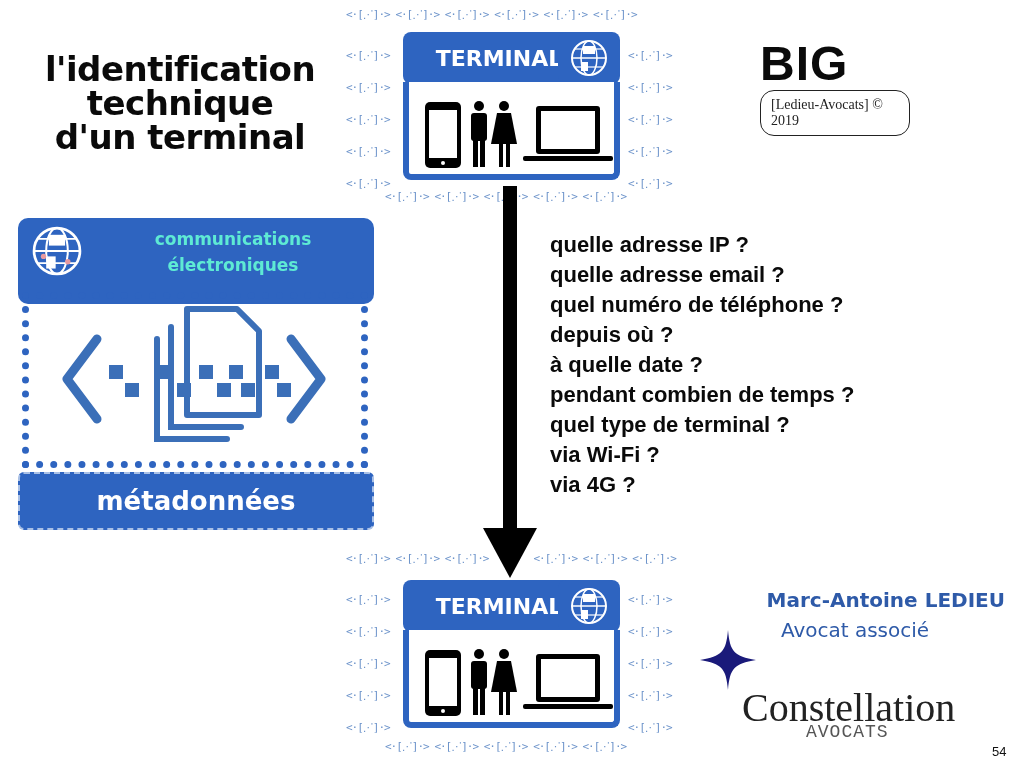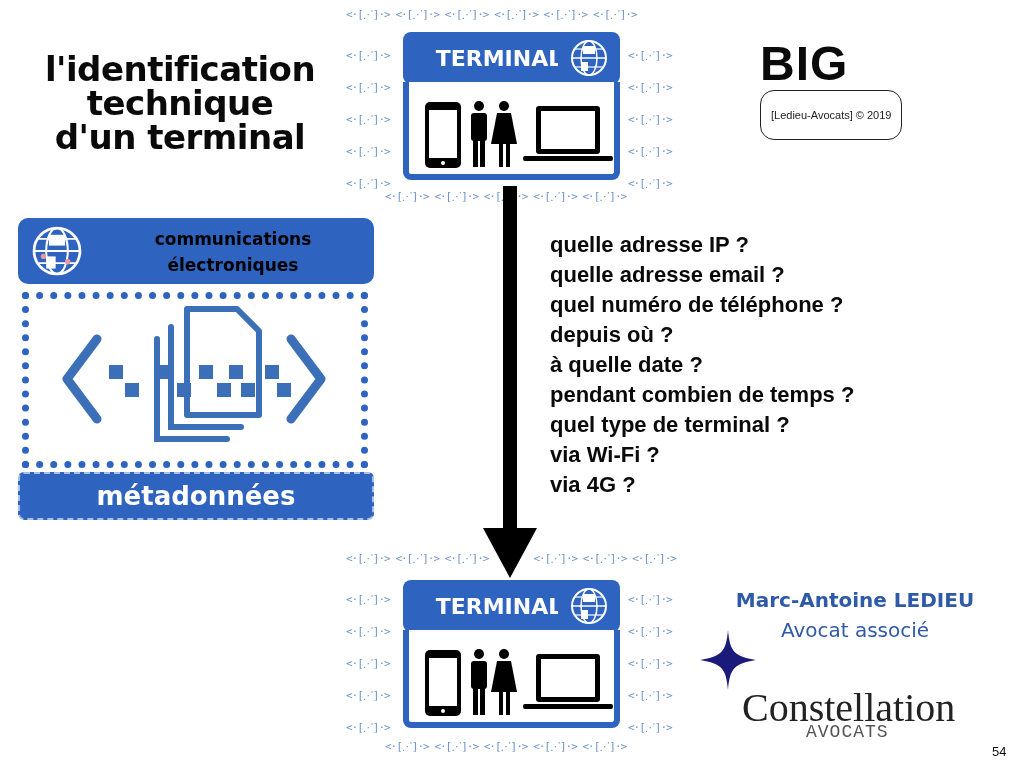--- a/index.html
+++ b/index.html
@@ -1,35 +1,35 @@
 <!DOCTYPE html>
 <html><head>
   <meta charset="utf-8">
   <style>
     html, body { margin:0; padding:0; }
     body { width:1024px; height:768px; background:#ffffff; position:relative; overflow:hidden; font-family:"DejaVu Sans", sans-serif; }
     .abs { position:absolute; }
     .title { left:20px; top:52px; width:320px; text-align:center; font-weight:bold; font-size:34px; line-height:34px; color:#0a0a0a; letter-spacing:-0.5px; }
     .bigdata { left:760px; top:42px; width:150px; text-align:left; font-family:"Liberation Sans", sans-serif; font-weight:bold; color:#0a0a0a; }
     .bigdata .w { font-size:48px; line-height:44px; letter-spacing:1px; }
-    .bigdata .copy { display:inline-block; margin:4px 0; padding:18px 10px; border:1.5px solid #222; border-radius:14px; font-family:Liberation Sans, sans-serif; font-weight:normal; font-size:11px; color:#222; }
+    .bigdata .copy { display:inline-block; margin:4px 0; padding:6px 10px; border:1.5px solid #222; border-radius:14px; font-family:Liberation Serif, serif; font-weight:normal; font-size:14px; color:#222; }
     .pattern { font-family:"DejaVu Sans Mono", monospace; font-size:11px; color:#3b6fb8; opacity:0.75; white-space:nowrap; letter-spacing:-1px; }
     .term { position:absolute; width:230px; height:150px; }
     .term .head { position:absolute; left:0; top:0; width:150px; height:52px; background:#2e64c0; border-radius:8px; color:#fff; font-weight:bold; font-size:22px; display:flex; align-items:center; justify-content:center;padding-left:21px; }
     .term .globebox { position:absolute; left:155px; top:0; width:62px; height:52px; background:#2e64c0; border-radius:8px; display:flex; align-items:center; justify-content:center; }
     .term .body { position:absolute; left:0; top:50px; width:217px; height:98px; border:6px solid #2e64c0; border-top:none; border-radius:0 0 8px 8px; box-sizing:border-box; background:#fff; }
     .side { position:absolute; left:18px; top:218px; width:356px; height:312px; }
-    .side .bar { position:absolute; left:0; top:0; width:356px; height:66px; background:#2e64c0; border-radius:10px; color:#000000; font-weight:bold; font-size:17px; line-height:26px; text-align:center; }
+    .side .bar { position:absolute; left:0; top:0; width:356px; height:86px; background:#2e64c0; border-radius:10px; color:#5eead4; font-weight:bold; font-size:17px; line-height:26px; text-align:center; }
     .side .frame { position:absolute; left:4px; top:74px; width:346px; height:176px; border:7px dotted #2e64c0; box-sizing:border-box; }
-    .side .meta { position:absolute; left:0; top:254px; width:356px; height:48px; background:#2e64c0; border-radius:6px; color:#fff; font-weight:bold; font-size:26px; display:flex; align-items:center; justify-content:center; border:2px dashed #a9c0e6; box-sizing:border-box; }
+    .side .meta { position:absolute; left:0; top:254px; width:356px; height:58px; background:#2e64c0; border-radius:6px; color:#fff; font-weight:bold; font-size:26px; display:flex; align-items:center; justify-content:center; border:2px dashed #a9c0e6; box-sizing:border-box; }
     .questions { left:550px; top:230px; font-family:"Liberation Sans", sans-serif; font-weight:bold; font-size:22px; line-height:30px; color:#0a0a0a; }
     .arrow-shaft { left:503px; top:186px; width:14px; height:345px; background:#000; }
     .arrow-head { left:483px; top:528px; width:0; height:0; border-left:27px solid transparent; border-right:27px solid transparent; border-top:50px solid #000; }
     .author { left:705px; top:588px; width:300px; text-align:center; }
-    .author .name { font-weight:bold; font-size:20px; color:#2e5aa8; }
+    .author .name { font-weight:bold; font-size:20px; color:#2e5aa8;text-align:right; }
     .author .role { font-size:20px; color:#2e5aa8; margin-top:6px; }
     .const { left:742px; top:644px; font-family:"Liberation Serif", serif; font-size:40px; color:#222;margin-top:40px; }
     .avocats { left:806px; top:722px; font-family:Liberation Mono, monospace; font-size:18px; color:#555; letter-spacing:1px; }
     .star { left:700px; top:630px; }
     .pagenum { left:992px; top:744px; font-family:"Liberation Sans", sans-serif; font-size:13px; color:#111; }
   </style>
 </head>
 <body>
 
 <div class="abs title">

